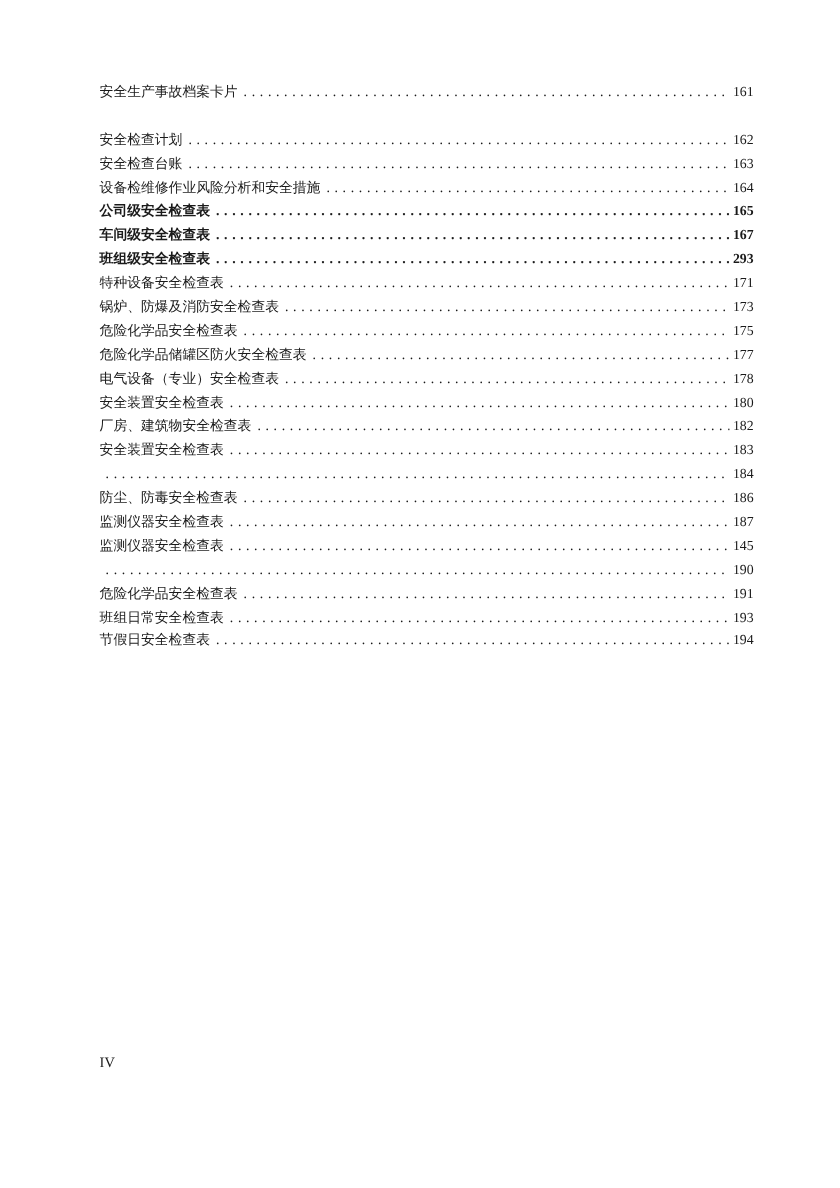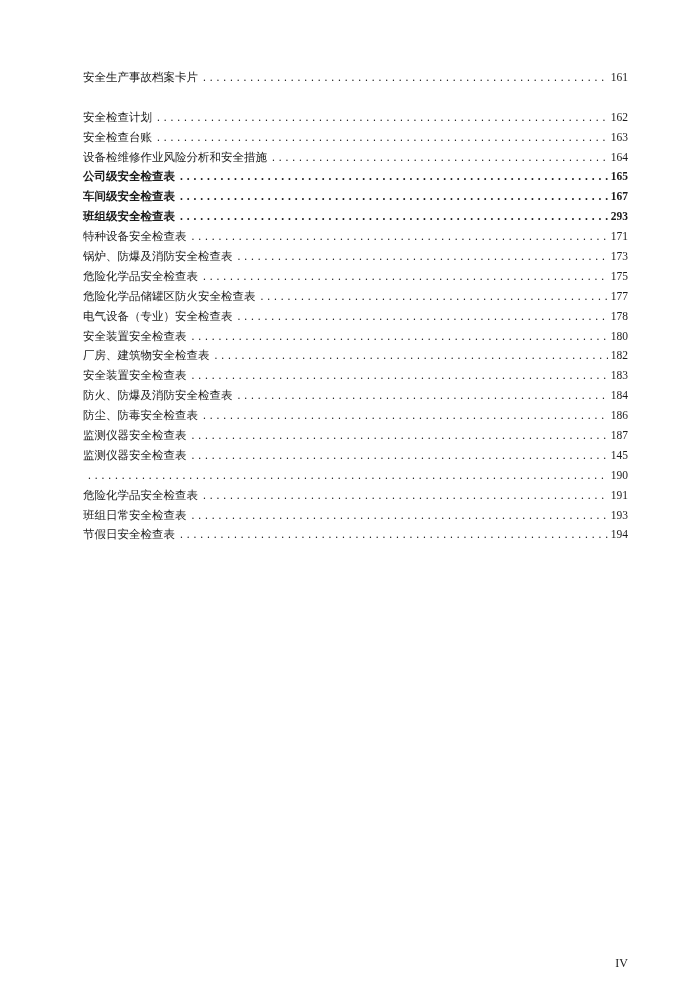--- a/index.html
+++ b/index.html
@@ -34,24 +34,24 @@
     overflow: hidden;
     min-width: 0;
     padding-left: 5px;
     letter-spacing: 0.5px;
   }
   .pagenum { flex: 0 0 auto; margin-left: 3px; text-align: center; }
   .footer {
     position: absolute;
     left: 83px;
     width: 545px;
-    top: 954px;
+    top: 876px;
     height: 19.9px;
     line-height: 19.9px;
-    text-align: right;
+    text-align: left;
     font-size: 12px;
   }
 </style>
 </head>
 <body>
 
 <div class="page">
   <div class="toc">
       <div class="toc-row gap-after">
     <span class="title">安全生产事故档案卡片</span>
@@ -122,21 +122,20 @@
     <span class="title">厂房、建筑物安全检查表</span>
     <span class="leader">. . . . . . . . . . . . . . . . . . . . . . . . . . . . . . . . . . . . . . . . . . . . . . . . . . . . . . . . . . . . . . . . . . . . . . . . . . . . . . . . . . . . . . . . . . . . . . . . . . . . . . . . . . . . . . . . . . . . . . . . . . . . . . . . . . . . . . . . . . . . . . . . . . . . . . . . . . . . . . . . </span>
     <span class="pagenum">182</span>
   </div>
       <div class="toc-row">
     <span class="title">安全装置安全检查表</span>
     <span class="leader">. . . . . . . . . . . . . . . . . . . . . . . . . . . . . . . . . . . . . . . . . . . . . . . . . . . . . . . . . . . . . . . . . . . . . . . . . . . . . . . . . . . . . . . . . . . . . . . . . . . . . . . . . . . . . . . . . . . . . . . . . . . . . . . . . . . . . . . . . . . . . . . . . . . . . . . . . . . . . . . . </span>
     <span class="pagenum">183</span>
   </div>
       <div class="toc-row">
-    <span class="title">防火、防爆及消防安全检查表</span>
     <span class="leader">. . . . . . . . . . . . . . . . . . . . . . . . . . . . . . . . . . . . . . . . . . . . . . . . . . . . . . . . . . . . . . . . . . . . . . . . . . . . . . . . . . . . . . . . . . . . . . . . . . . . . . . . . . . . . . . . . . . . . . . . . . . . . . . . . . . . . . . . . . . . . . . . . . . . . . . . . . . . . . . . </span>
     <span class="pagenum">184</span>
   </div>
       <div class="toc-row">
     <span class="title">防尘、防毒安全检查表</span>
     <span class="leader">. . . . . . . . . . . . . . . . . . . . . . . . . . . . . . . . . . . . . . . . . . . . . . . . . . . . . . . . . . . . . . . . . . . . . . . . . . . . . . . . . . . . . . . . . . . . . . . . . . . . . . . . . . . . . . . . . . . . . . . . . . . . . . . . . . . . . . . . . . . . . . . . . . . . . . . . . . . . . . . . </span>
     <span class="pagenum">186</span>
   </div>
       <div class="toc-row">
     <span class="title">监测仪器安全检查表</span>

